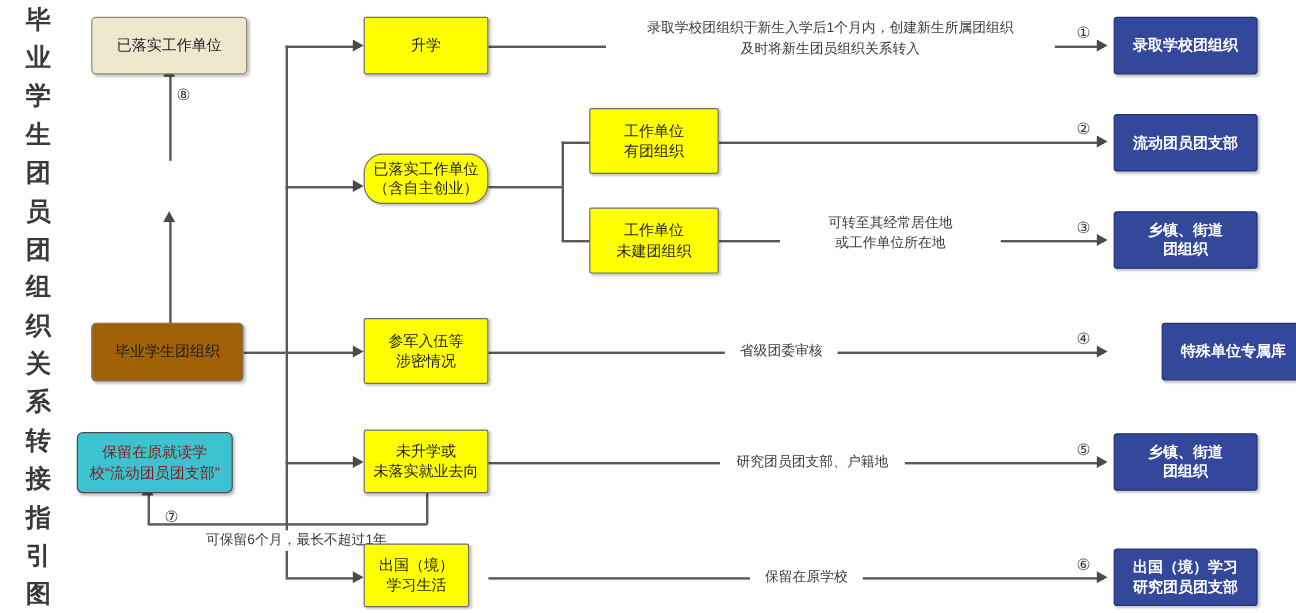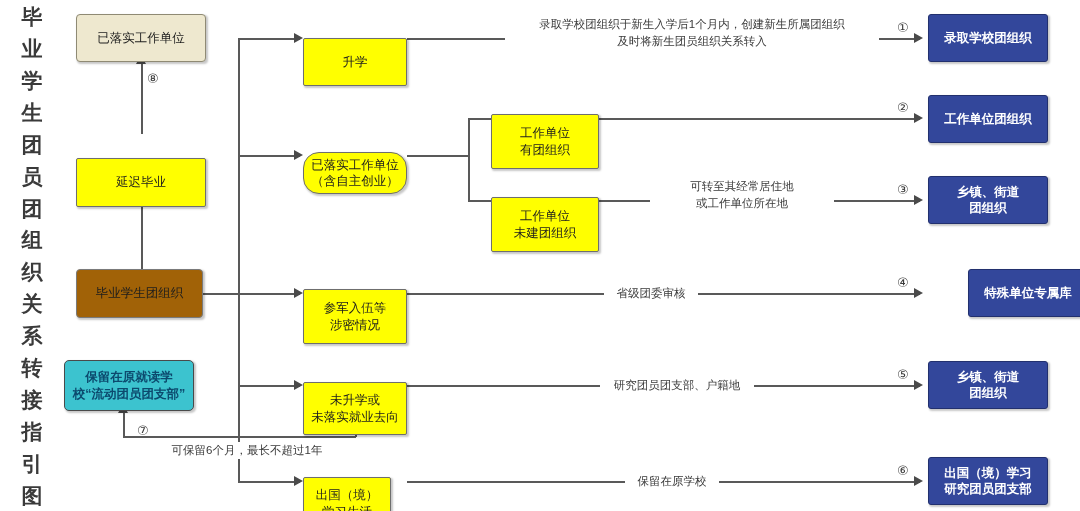--- a/index.html
+++ b/index.html
@@ -48,23 +48,23 @@
     line-height: 1.32;
     color: #1d1d1d;
     border: 1.4px solid #6e6e6e;
     border-radius: 4px;
     padding: 2px 4px;
     box-shadow: 1.5px 1.5px 2px rgba(0,0,0,0.22);
     white-space: pre-line;
     font-weight: 500;
   }
   .node.beige  { background: #eee8cf; border-color: #8f8a74; }
-  .node.yellow { background: #ffff00; border-color: #6e6e6e; border-radius: 2px; margin-top: 24px; }
+  .node.yellow { background: #ffff00; border-color: #6e6e6e; border-radius: 2px; }
   .node.white  { background: #a16207; border-color: #7a7a7a; border-radius: 4px; }
-  .node.teal   { background: #3cc3cf; border-color: #4a4a4a; color: #0c4a6e; font-weight: 700; border-radius: 5px; }
+  .node.teal   { background: #3cc3cf; border-color: #4a4a4a; color: #7f1d1d; font-weight: 400; border-radius: 5px; }
   .node.blue   { background: #33479b; border-color: #22306e; color: #ffffff; font-weight: 700; border-radius: 3px; }
 
   
   .ln {
     position: absolute;
     background: #595959;
   }
   .ln.h { height: 1.5px; }
   .ln.v { width: 1.5px; }
 
@@ -193,21 +193,20 @@
   <div class="circnum" style="left:897px; top:101px;">②</div>
   <div class="circnum" style="left:897px; top:183px;">③</div>
   <div class="circnum" style="left:897px; top:276px;">④</div>
   <div class="circnum" style="left:897px; top:368px;">⑤</div>
   <div class="circnum" style="left:897px; top:464px;">⑥</div>
   <div class="circnum" style="left:137px; top:424px;">⑦</div>
   <div class="circnum" style="left:147px; top:72px;">⑧</div>
 
   <div class="node beige" style="left:76px; top:14px; width:130px; height:48px;">已落实工作单位</div>
 
-  <div class="node yellow" style="left:76px; top:134px; width:130px; height:49px;">延迟毕业</div>
 
   <div class="node white" style="left:76px; top:269px; width:127px; height:49px;">毕业学生团组织</div>
 
   <div class="node teal" style="left:64px; top:360px; width:130px; height:51px;">保留在原就读学
 校“流动团员团支部”</div>
 
   <div class="node yellow" style="left:303px; top:14px; width:104px; height:48px;">升学</div>
 
   <div class="node yellow" style="left:303px; top:128px; width:104px; height:42px;border-radius:16px;">已落实工作单位
 （含自主创业）</div>
@@ -222,21 +221,21 @@
 未落实就业去向</div>
 
   <div class="node yellow" style="left:303px; top:265px; width:104px; height:55px;">参军入伍等
 涉密情况</div>
 
   <div class="node yellow" style="left:303px; top:453px; width:88px; height:53px;">出国（境）
 学习生活</div>
 
   <div class="node blue" style="left:928px; top:14px; width:120px; height:48px;">录取学校团组织</div>
 
-  <div class="node blue" style="left:928px; top:95px; width:120px; height:48px;">工作单位团组织</div>
+  <div class="node blue" style="left:928px; top:95px; width:120px; height:48px;">流动团员团支部</div>
 
   <div class="node blue" style="left:928px; top:176px; width:120px; height:48px;">乡镇、街道
 团组织</div>
 
   <div class="node blue" style="left:968px; top:269px; width:120px; height:48px;">特殊单位专属库</div>
 
   <div class="node blue" style="left:928px; top:361px; width:120px; height:48px;">乡镇、街道
 团组织</div>
 
   <div class="node blue" style="left:928px; top:457px; width:120px; height:48px;">出国（境）学习

